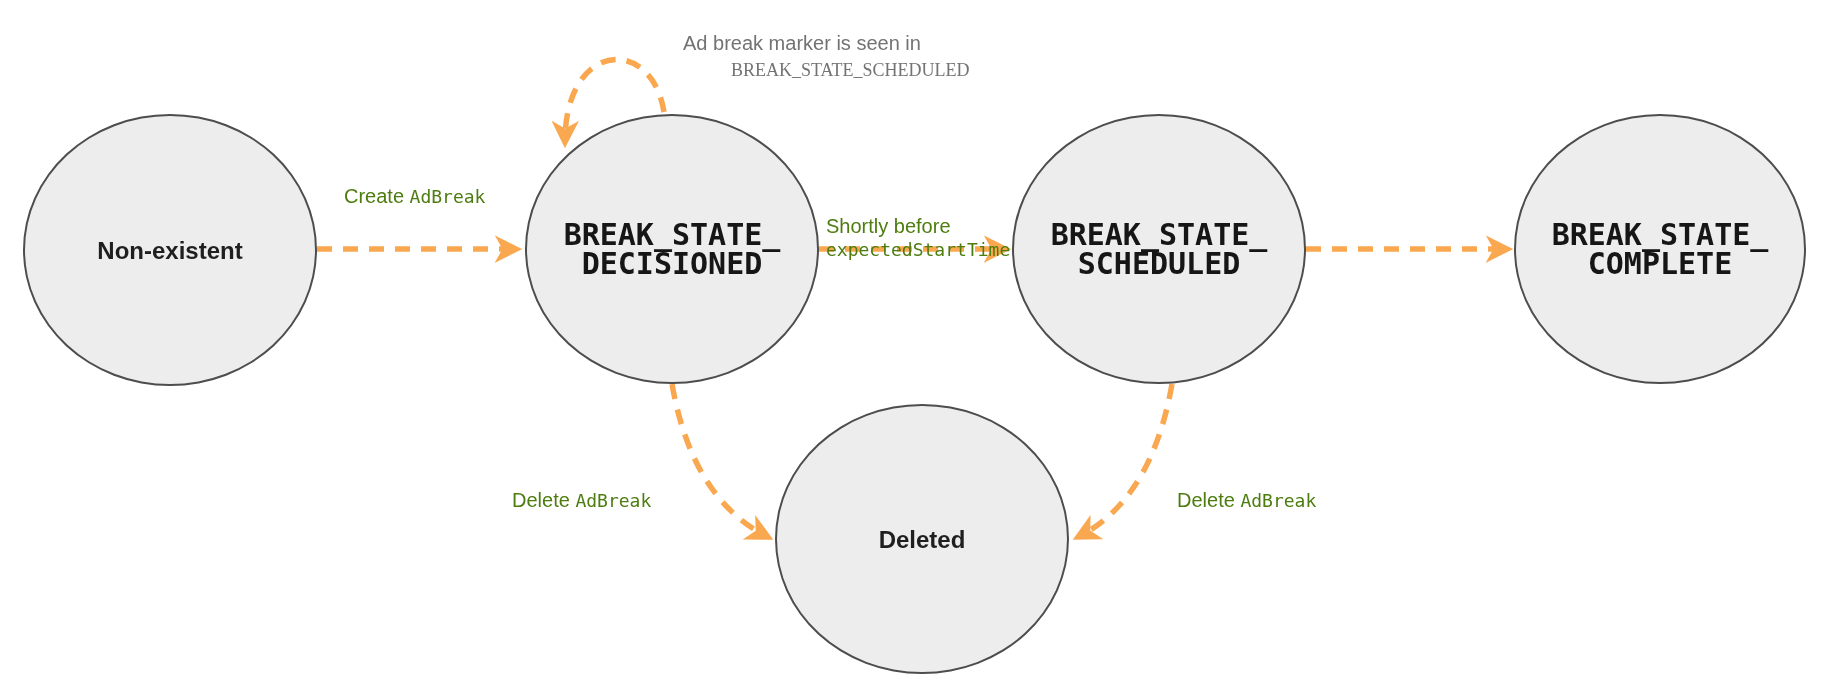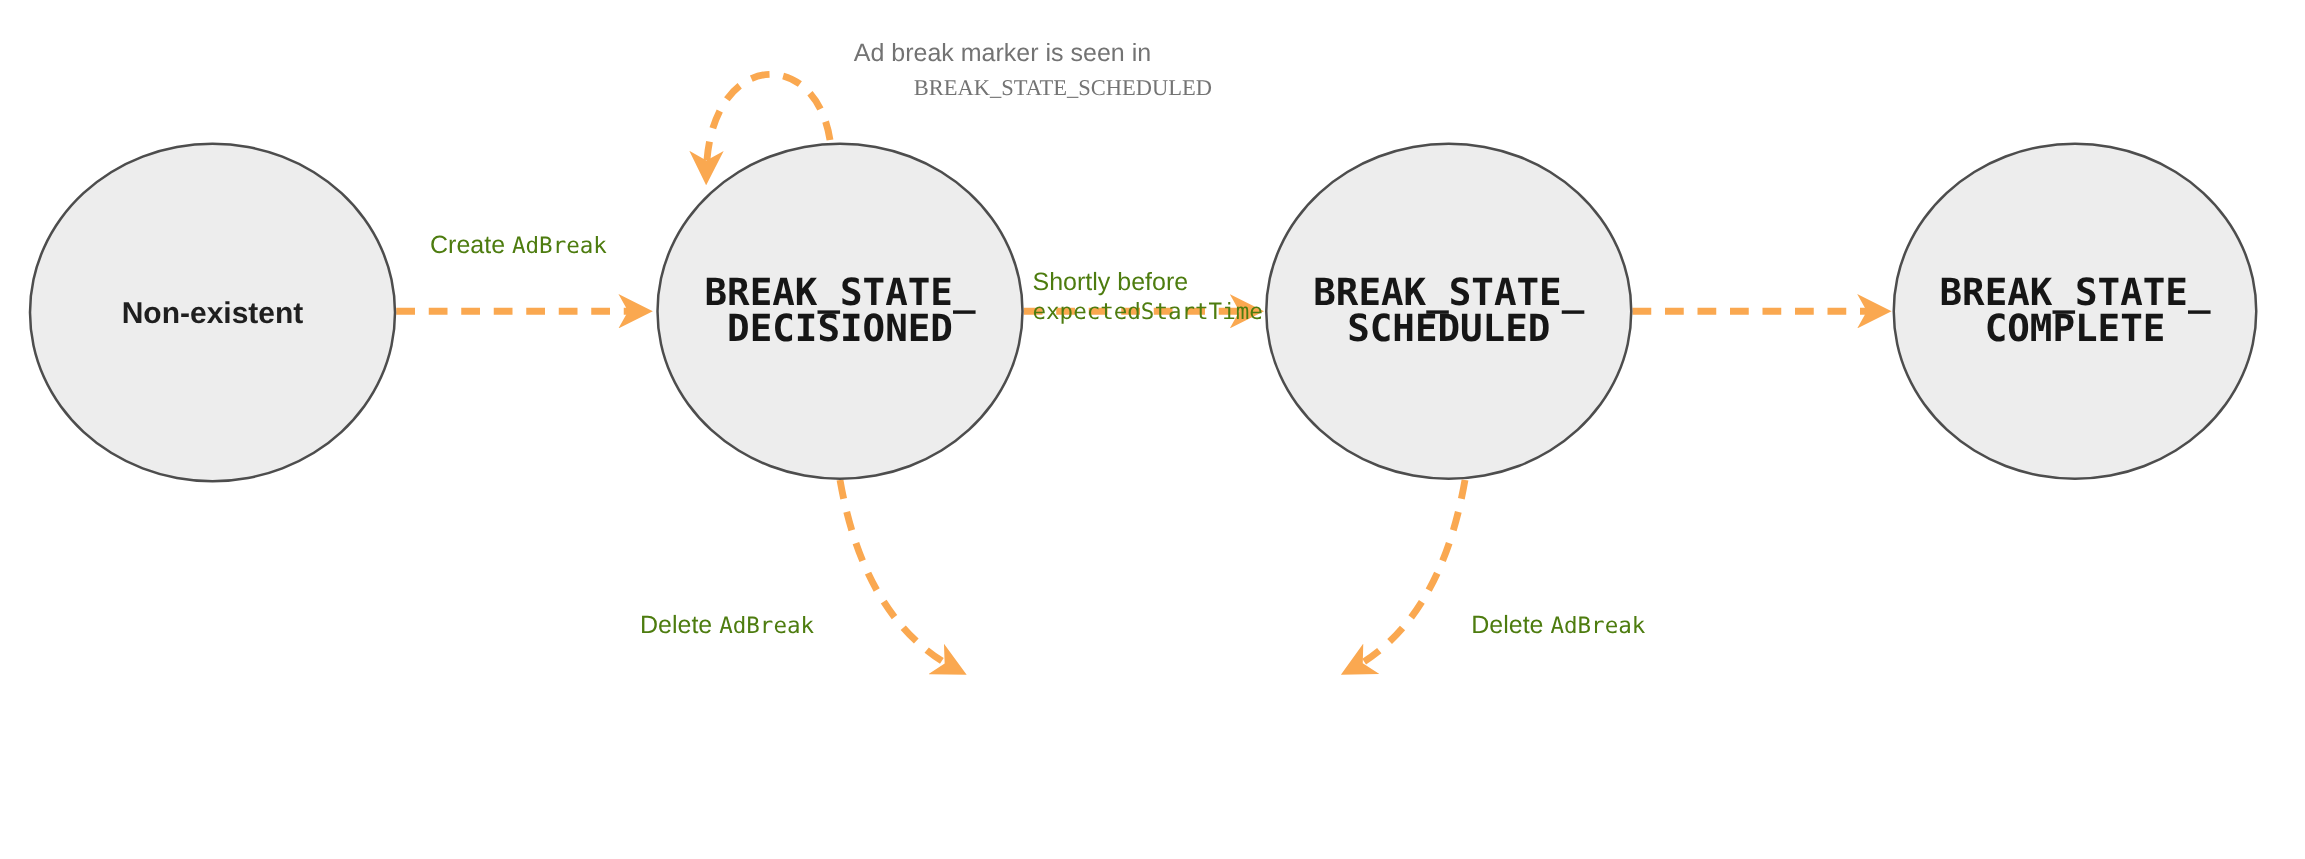--- a/index.html
+++ b/index.html
@@ -111,20 +111,23 @@
   <div class="state" style="left:1012px; top:114px; width:294px; height:270px;">
     <div class="label-mono">BREAK_STATE_</div>
     <div class="label-mono">SCHEDULED</div>
   </div>
 
   <div class="state" style="left:1514px; top:114px; width:292px; height:270px;">
     <div class="label-mono">BREAK_STATE_</div>
     <div class="label-mono">COMPLETE</div>
   </div>
 
+  <div class="state" style="left:775px; top:404px; width:294px; height:270px;">
+    <div class="label-sans">Deleted</div>
+  </div>
 
   <div class="edge-label" style="left:344px; top:185px;">
     <span>Create</span>
     <span class="mono">AdBreak</span>
   </div>
 
   <div class="annotation" style="left:683px; top:30px;">
     <div>Ad break marker is seen in</div>
     <div class="mono">BREAK_STATE_SCHEDULED</div>
   </div>

